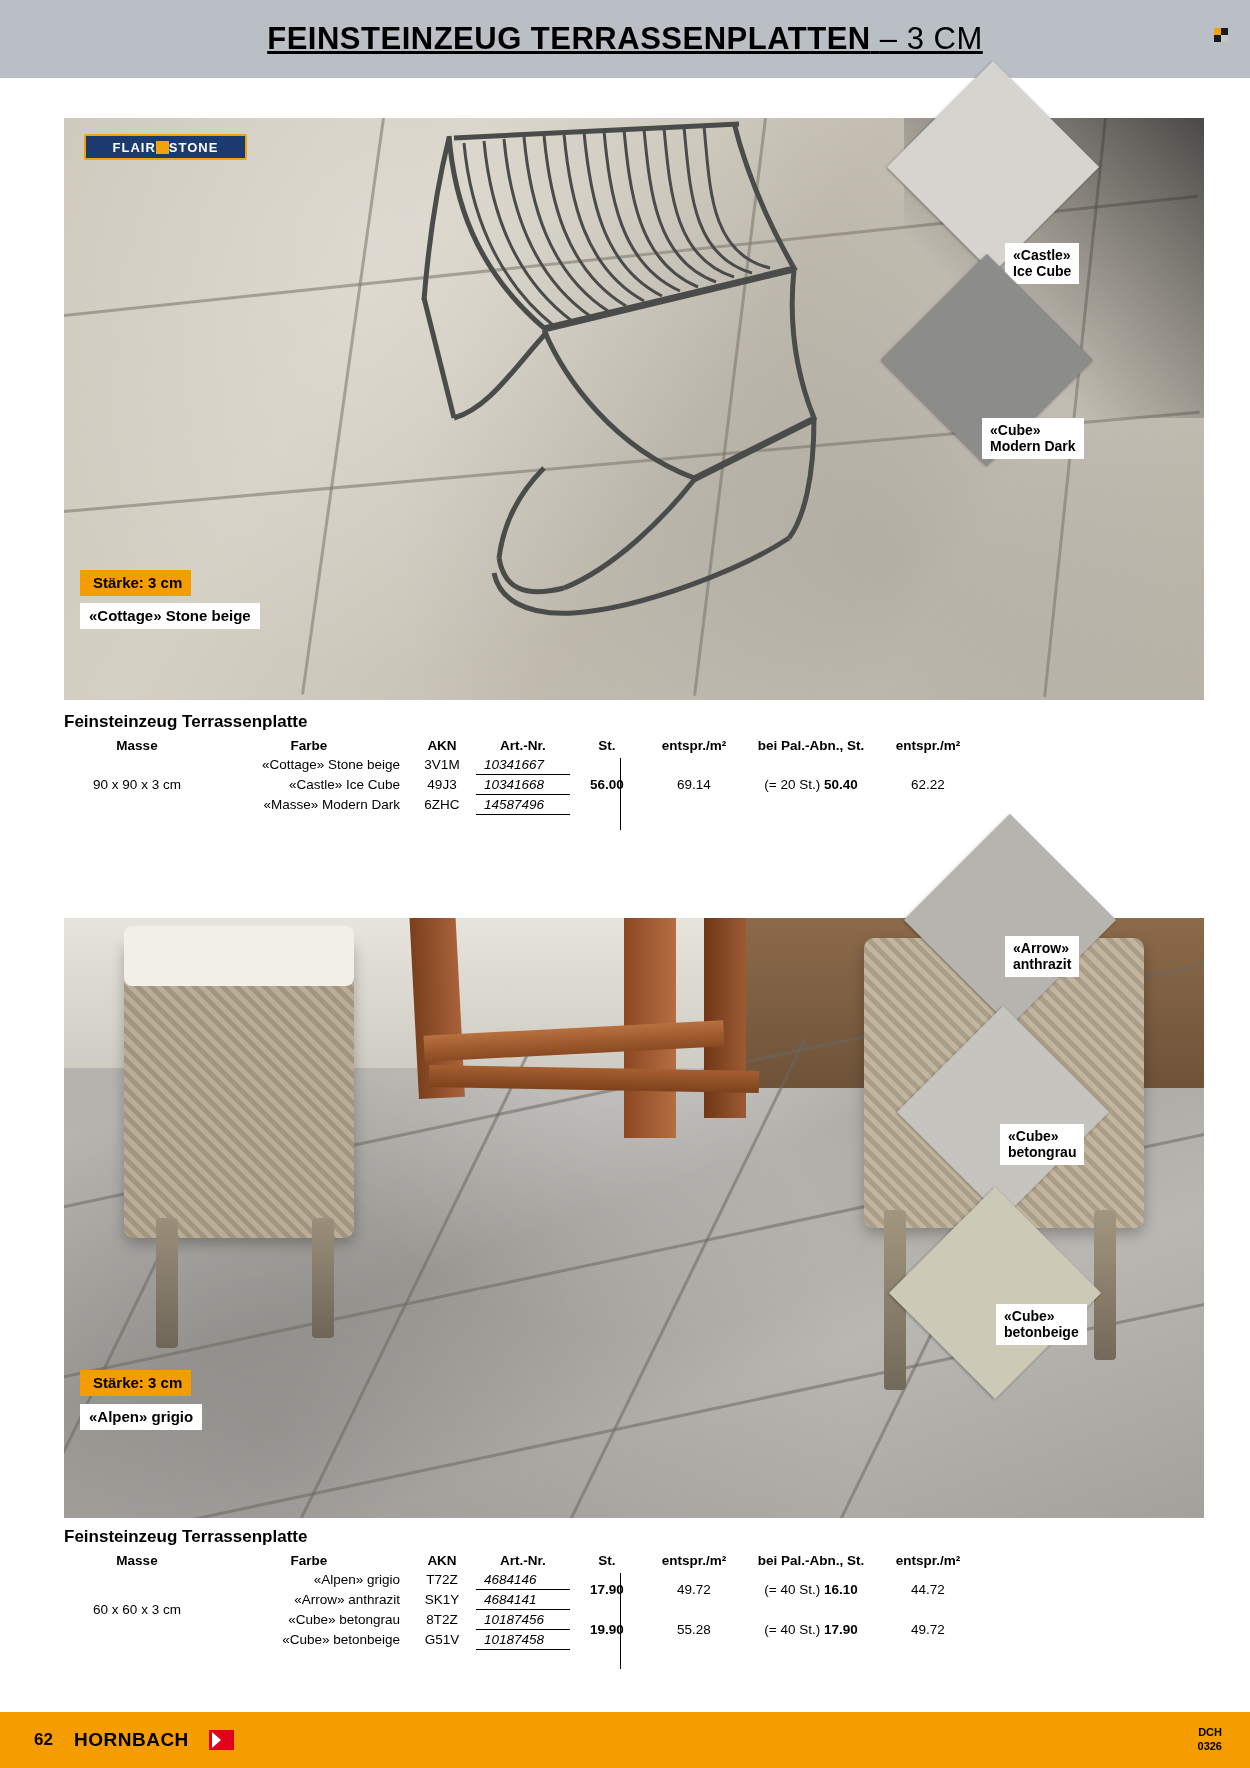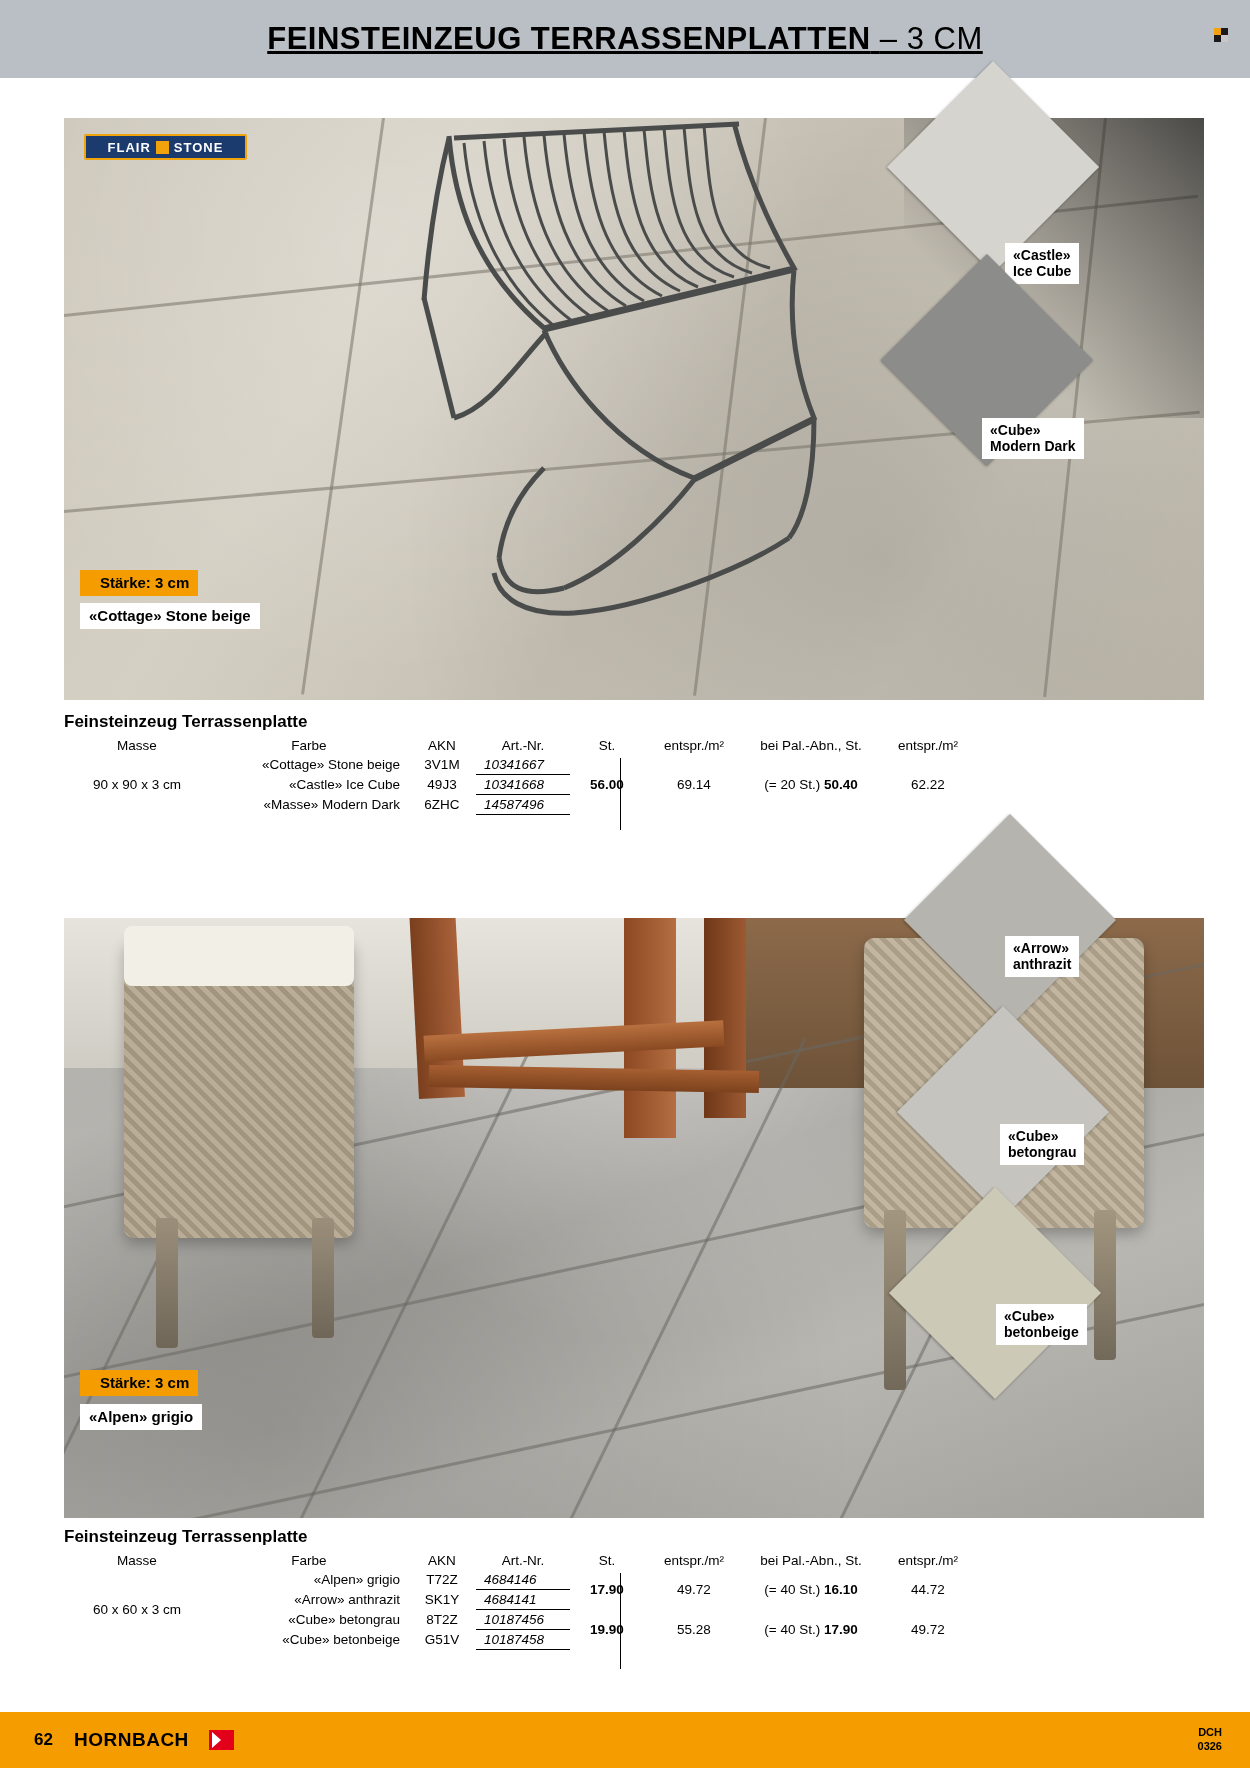--- a/index.html
+++ b/index.html
@@ -38,32 +38,32 @@
     background:
       radial-gradient(circle at 28% 22%, rgba(255,255,255,.22), rgba(0,0,0,0) 46%),
       radial-gradient(circle at 72% 76%, rgba(0,0,0,.13), rgba(0,0,0,0) 52%),
       linear-gradient(122deg,#cdc7bb 0%,#d5d0c4 28%,#c6c0b4 55%,#cfcabe 78%,#bfb9ad 100%);
   }
   
   .p1-grout{position:absolute;background:rgba(120,114,104,.55);}
   .flair-logo{
     position:absolute;left:20px;top:16px;width:163px;height:26px;
     background:#1b3b6f;border:2px solid #f0a30a;border-radius:2px;
-    display:flex;align-items:center;justify-content:center;gap:5px;
+    display:flex;align-items:center;justify-content:center;
     box-sizing:border-box;
   }
   .flair-logo .txt{color:#fff;font-size:13px;font-weight:bold;letter-spacing:1px;}
   .flair-logo .sq{width:13px;height:13px;background:#f0a30a;}
   .chair{
     position:absolute;left:330px;top:0px;width:460px;height:520px;
   }
   .chair svg{width:100%;height:100%;}
   .badge-thickness{
     position:absolute;background:#f59c00;color:#000;font-size:15px;font-weight:bold;
-    padding:4px 9px 5px 20px;white-space:nowrap;
+    padding:4px 9px 5px 13px;white-space:nowrap;
   }
   .badge-name{
     position:absolute;background:#ffffff;color:#000;font-size:15px;font-weight:bold;
     padding:4px 9px 5px 9px;white-space:nowrap;
   }
 
   
   .swatch{
     position:absolute;width:150px;height:150px;transform:rotate(45deg);
     box-shadow:0 1px 3px rgba(0,0,0,.35);
@@ -71,21 +71,21 @@
   .swatch-label{
     position:absolute;background:#fff;font-size:14px;font-weight:bold;line-height:1.15;
     padding:4px 8px 5px 8px;white-space:nowrap;text-align:left;
   }
 
   
   .prod-block{position:absolute;left:64px;}
   .prod-title{font-size:17px;font-weight:bold;margin:0 0 4px 0;}
   table.prod{border-collapse:collapse;font-size:13.5px;}
   table.prod th{
-    font-size:13.5px;font-weight:normal;padding:2px 8px;text-align:center;white-space:nowrap;
+    font-size:13.5px;font-weight:bold;padding:2px 8px;text-align:center;white-space:nowrap;
   }
   table.prod td{padding:2px 8px;white-space:nowrap;}
   .c-masse{text-align:center;}
   .c-farbe{text-align:right;}
   .c-akn{text-align:center;}
   .c-art{text-align:left;font-style:italic;}
   .c-st{text-align:center;font-weight:bold;}
   .c-ent{text-align:center;}
   .c-pal{text-align:center;}
   .c-pal b{font-weight:bold;}

